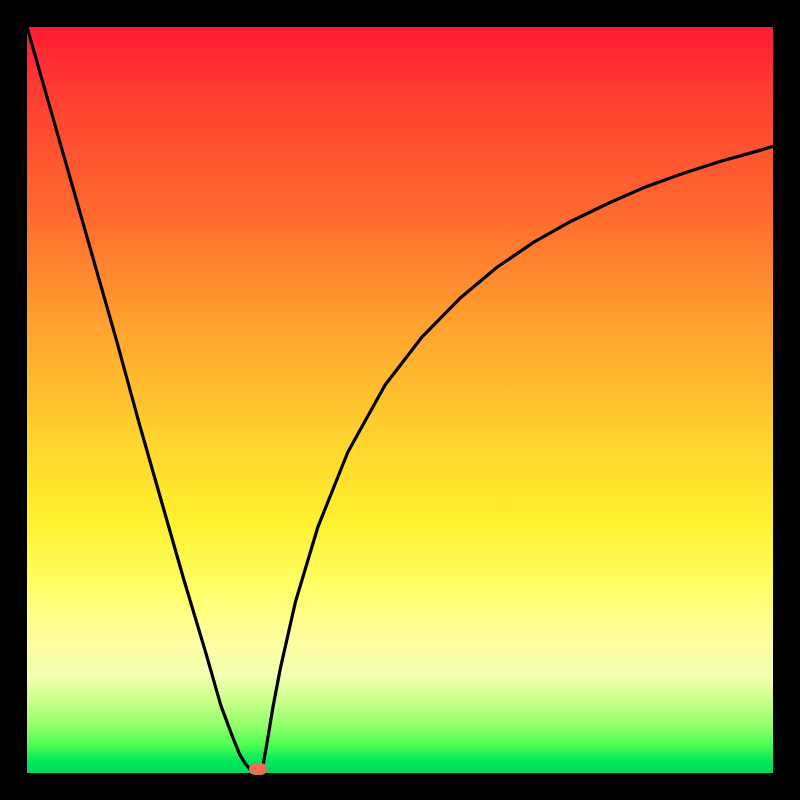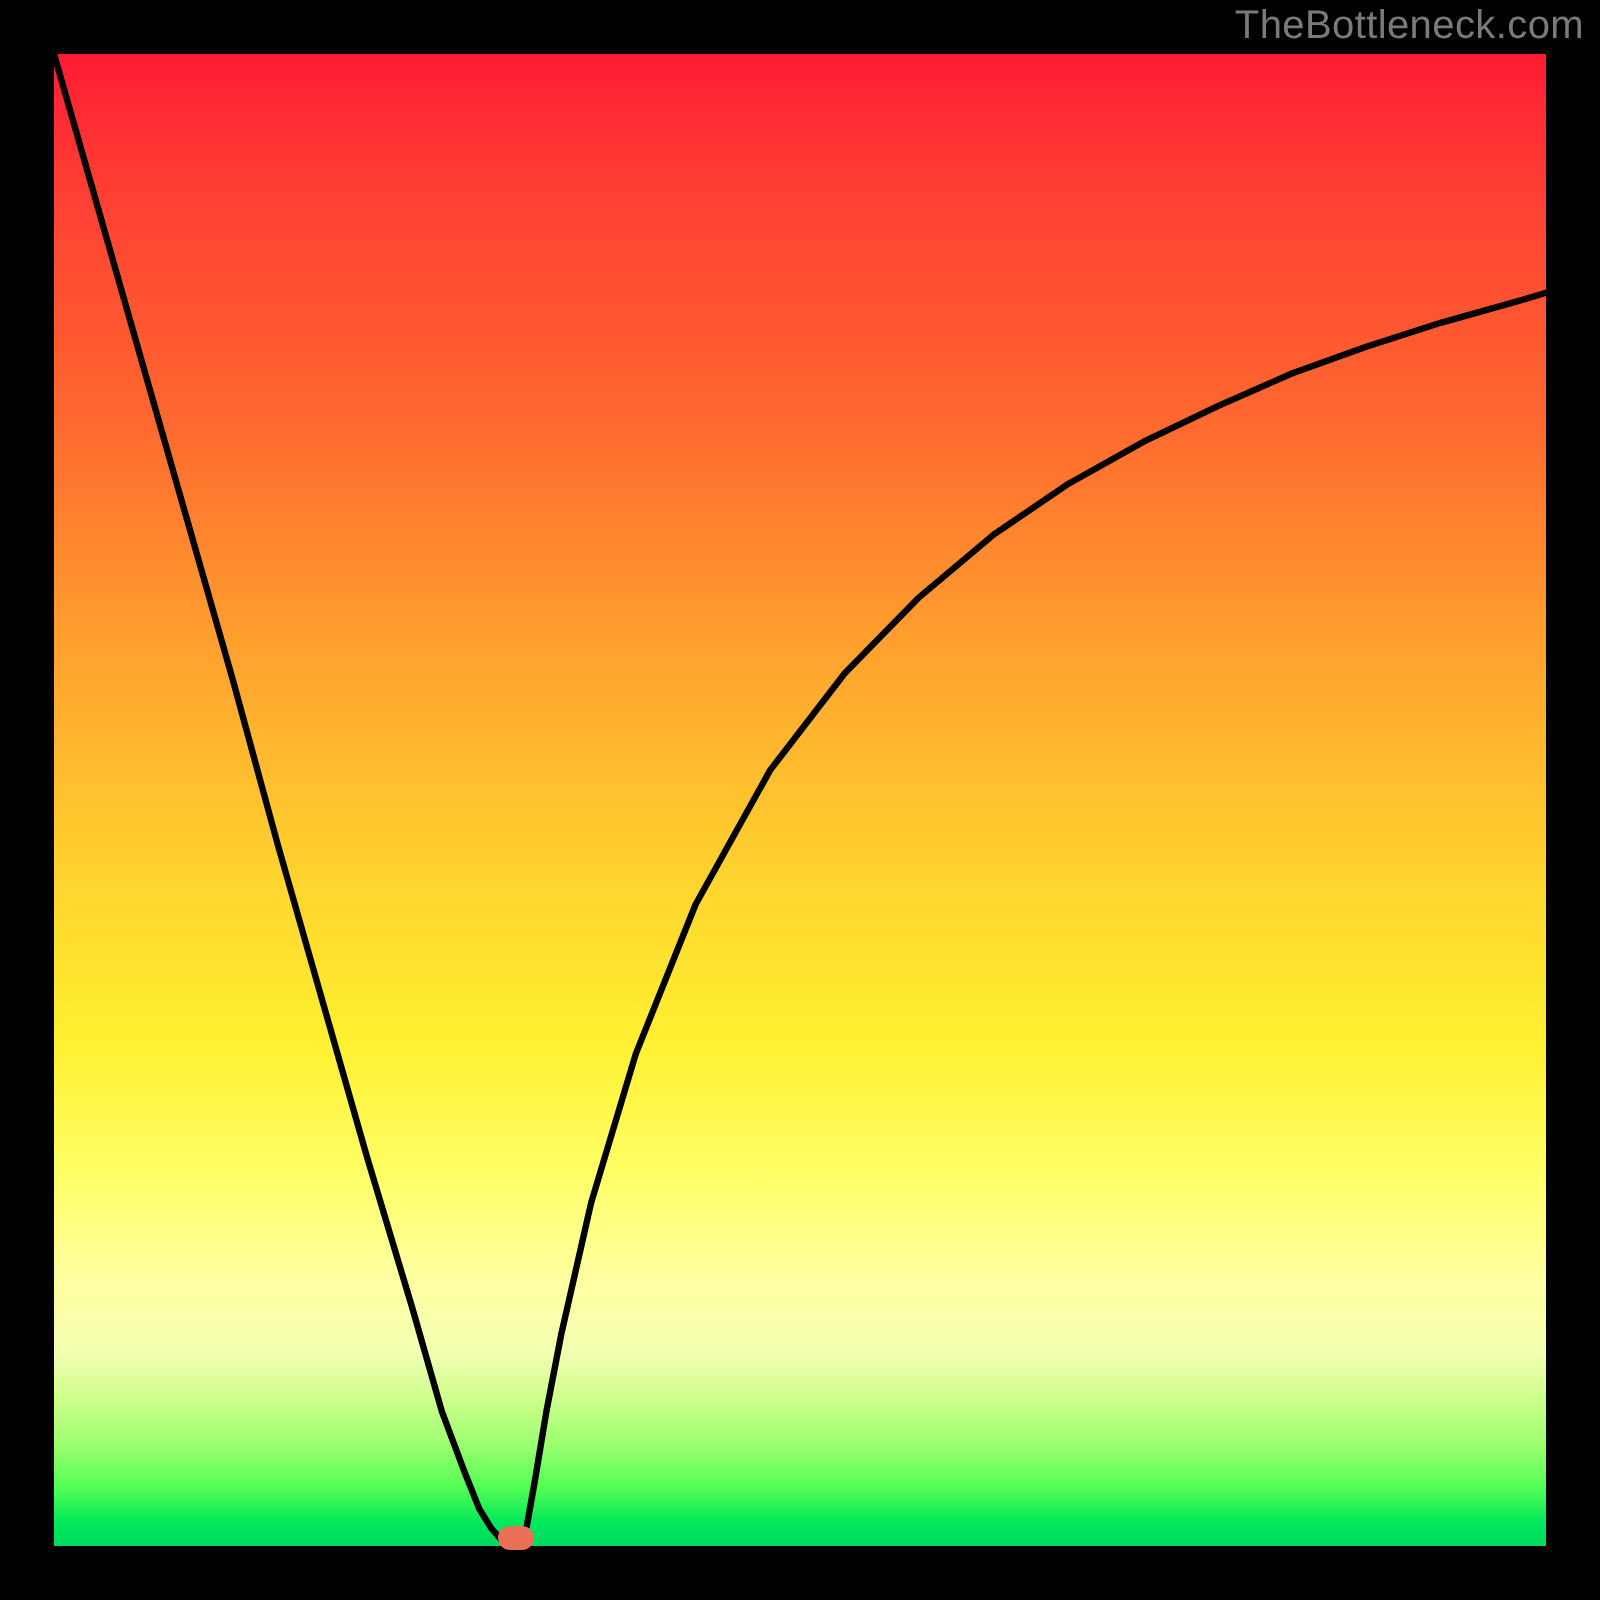--- a/index.html
+++ b/index.html
@@ -74,14 +74,13 @@
 
 <div class="frame">
   <div class="plot-area"></div>
 
   <svg class="curve" viewBox="0 0 746 746" preserveAspectRatio="none">
     <path id="curve-path" d="M0.00 0.00 L22.38 78.33 L44.76 156.66 L67.14 234.99 L89.52 313.32 L111.90 395.38 L134.28 473.71 L156.66 552.04 L179.04 626.64 L193.96 678.86 L205.15 708.70 L212.61 727.35 L218.58 737.05 L223.80 743.02 L228.28 745.25 L231.26 746.00 L232.75 745.25 L234.24 743.02 L236.48 735.56 L240.21 714.67 L246.18 678.86 L253.64 640.07 L268.56 574.42 L290.94 499.82 L320.78 425.22 L358.08 358.08 L395.38 309.59 L432.68 271.54 L469.98 240.21 L507.28 214.85 L544.58 193.96 L581.88 176.06 L619.18 159.64 L656.48 146.22 L693.78 134.28 L731.08 123.84 L746.00 119.36" fill="none" stroke="#000" stroke-width="3.2" stroke-linecap="round" stroke-linejoin="round"></path>
   </svg>
 
   <div id="marker" class="marker" style="left: 258.26px; top: 769px;"></div>
 
-  <div class="watermark">TheBottleneck.com</div>
 </div>
 
 </body></html>

